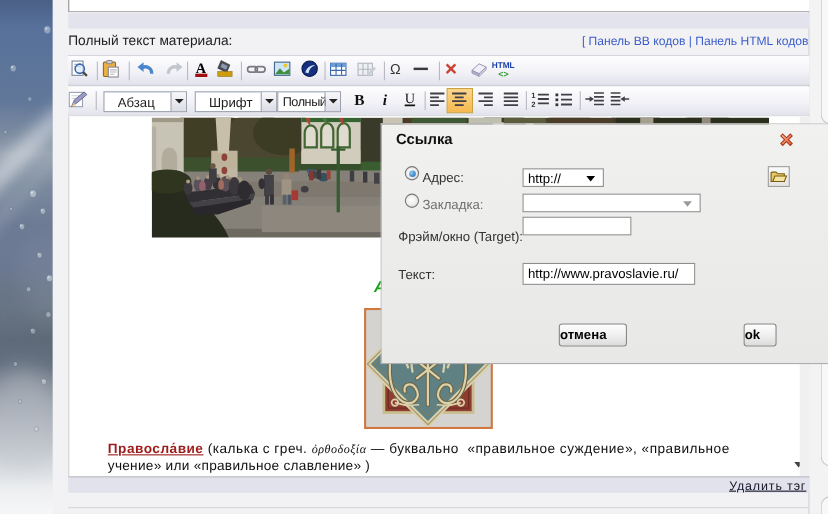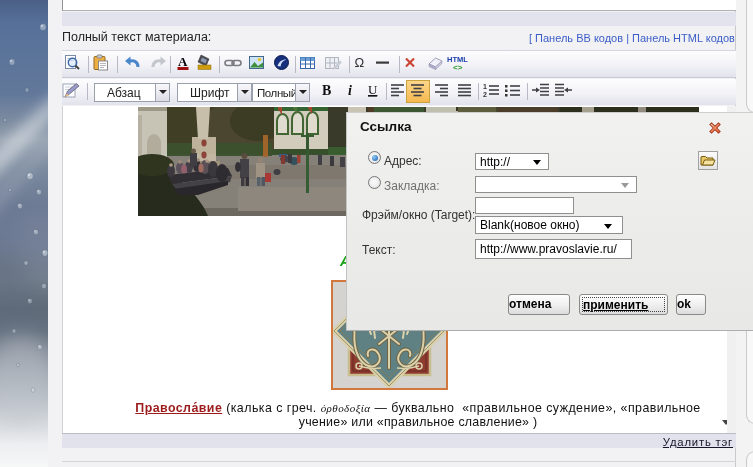--- a/index.html
+++ b/index.html
@@ -20,21 +20,21 @@
 .sep { position:absolute; top:5px; width:1px; height:17px; background:#b9b9c6; }
 .tbtn { position:absolute; top:3px; width:20px; height:21px; }
 .combo { position:absolute; top:4px; height:19px; background:#fff; border:1px solid #9aa0ac; font-size:12px; color:#222; }
 .combo span { position:absolute; left:12px; top:2px; white-space:nowrap; }
 .combo i { position:absolute; right:0; top:0; width:14px; height:17px; background:linear-gradient(180deg,#f8f8fb,#dcdce6); border-left:1px solid #9aa0ac; }
 .combo i::after { content:""; position:absolute; left:3px; top:6px; width:0; height:0; border-left:4px solid transparent; border-right:4px solid transparent; border-top:4px solid #222; }
 #editor { left:62px; top:106px; width:674px; height:327px; background:#ffffff; border-left:1px solid #d0d0d0; }
 #photo { left:138px; top:107px; width:561px; height:109px; }
 #greentxt { left:340px; top:253px; font-weight:bold; font-style:italic; color:#19a319; font-size:14.5px; }
 #ornament { left:331px; top:280px; width:117px; height:110px; border:2px solid #d2783e; background:#d4d3cf; }
-#para { left:98px; top:401px; width:640px; font-size:12.4px; color:#111; line-height:14px; letter-spacing:0.25px;text-align:center; }
+#para { left:98px; top:401px; width:640px; font-size:12.4px; color:#111; line-height:14px; letter-spacing:0.25px; }
 #scrolltrack { left:727px; top:106px; width:9px; height:327px; background:#f0f0f1; }
 #scrollthumb { left:728px; top:174px; width:6px; height:45px; background:linear-gradient(90deg,#e8e8e8,#c2c2c2); border:1px solid #9a9a9a; border-radius:2px; }
 #statusbar { left:62px; top:433px; width:674px; height:15px; background:#e2e2ec; border-top:1px solid #bcbcc4; font-size:11.3px; color:#16162a; }
 #belowline { left:62px; top:461px; width:674px; height:1px; background:#d4d4d6; }
 #dialog { left:346px; top:112px; width:453px; height:219px; background:linear-gradient(180deg,#f1f1f0 0%,#ebebea 60%,#e8e8e7 100%); border:1px solid #adadad; border-top-color:#cfcfcf; border-left-color:#c4c4c4; }
 #dialog .lab { position:absolute; font-size:12px; color:#333; }
 .inp { position:absolute; background:#fff; border:1px solid #8f8f8f; font-size:12px; color:#000; padding:1px 0 0 4px; }
 .arrow { position:absolute; width:0; height:0; border-left:4px solid transparent; border-right:4px solid transparent; border-top:5px solid #000; }
 .btn { position:absolute; height:21px; background:linear-gradient(180deg,#fefefe 0%,#f0f0f0 50%,#dcdcdc 100%); border:1px solid #8a8a8a; border-radius:3px; font-size:12px; font-weight:bold; color:#000; text-align:left; line-height:19px; }
 .radio { position:absolute; width:13px; height:13px; border-radius:50%; background:radial-gradient(circle at 5px 5px,#ffffff 0%,#ececec 55%,#c8c8c8 100%); border:1px solid #787878; }
@@ -458,21 +458,17 @@
         <path d="M3.5,13 L5.5,8 L16,8 L14,13 Z" fill="#f5e3a0" stroke="#7a5c10" stroke-width="1"></path>
       </svg>
     </div>
   <div class="radio" style="left:21px;top:63px;"></div>
   <div class="lab" style="left:37px;top:66px;color:#707070;">Закладка:</div>
   <div class="inp" style="left:128px;top:63px;width:162px;height:17px;">
       <span class="arrow" style="right:7px;top:6px;border-top-color:#9a9a9a;"></span>
     </div>
   <div class="inp" style="left:128px;top:84px;width:99px;height:17px;"></div>
   <div class="lab" style="left:15px;top:95px;">Фрэйм/окно (Target):</div>
-  <div class="inp" style="left:128px;top:103px;width:148px;height:18px;">Blank(новое окно)<span class="arrow" style="right:10px;top:7px;"></span></div>
   <div class="lab" style="left:15px;top:130px;">Текст:</div>
   <div class="inp" style="left:128px;top:126px;width:157px;height:20px;padding-top:2px;">http://www.pravoslavie.ru/</div>
   <div class="btn" style="left:161px;top:181px;width:62px;">отмена</div>
-  <div class="btn" style="left:232px;top:181px;width:89px;">
-      <span style="position:absolute;left:2px;top:2px;right:2px;bottom:2px;border:1px dotted #444;line-height:15px;text-decoration:underline;">применить</span>
-    </div>
   <div class="btn" style="left:329px;top:181px;width:30px;">ok</div>
 </div>
 
 </body></html>

